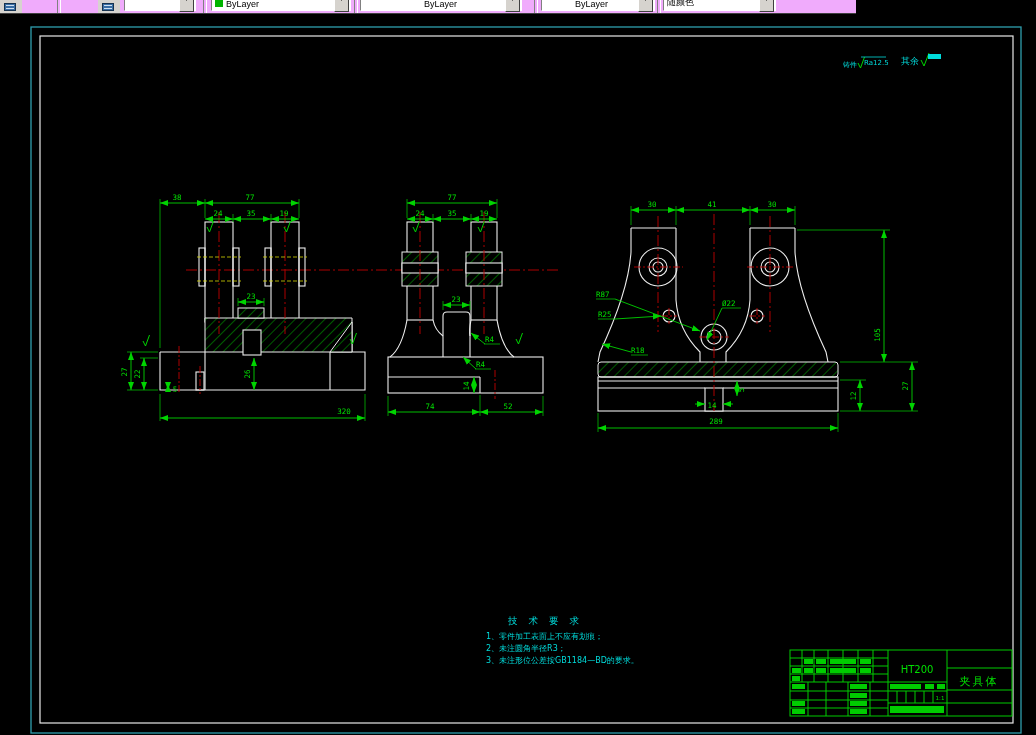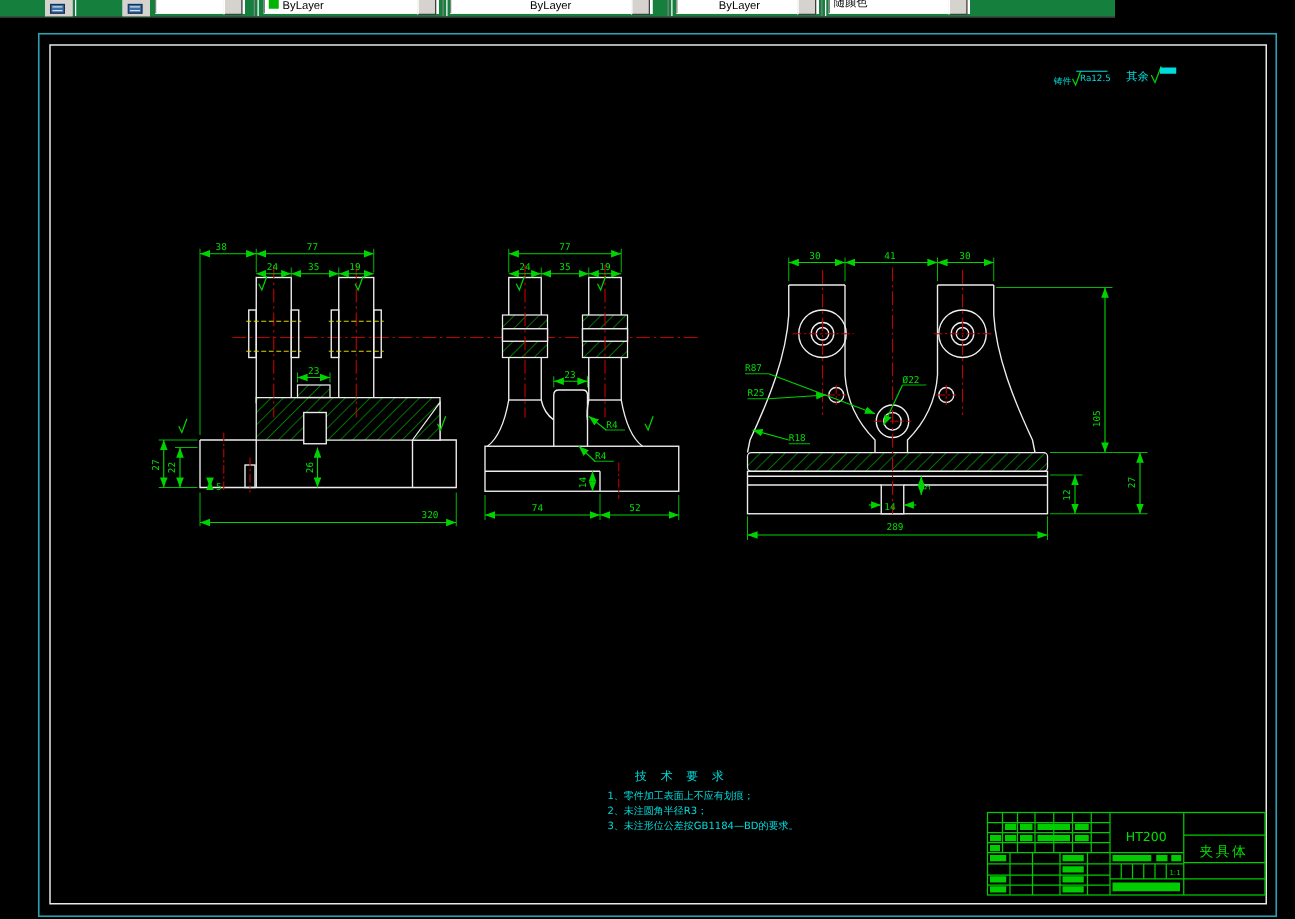--- a/index.html
+++ b/index.html
@@ -1,20 +1,20 @@
 <!DOCTYPE html>
 <html><head>
 <meta charset="utf-8">
 <style>
   html,body{margin:0;padding:0;background:#000;}
   #stage{position:relative;width:1036px;height:735px;overflow:hidden;background:#000;
          font-family:"DejaVu Sans",sans-serif;}
   
-  .toolbar{position:absolute;left:0;top:0;width:856px;height:13px;background:#15803d;
-           border-bottom:1px solid #404040;overflow:hidden;z-index:5;padding-left:36px;}
+  .toolbar{position:absolute;left:0;top:0;width:856px;height:13px;background:#f0abfc;
+           border-bottom:1px solid #404040;overflow:hidden;z-index:5;}
   .combo{position:absolute;top:-9px;height:20px;background:#fff;
          border:1px solid;border-color:#808080 #fff #fff #808080;
          font:9px "Liberation Sans",sans-serif;color:#000;display:flex;align-items:flex-end;
          padding:0 2px 1px 3px;box-sizing:border-box;white-space:nowrap;}
   .combo .arrowbox{position:absolute;right:1px;top:2px;width:13px;height:16px;background:#d6d3ce;
          border:1px solid;border-color:#fff #404040 #404040 #fff;font-size:7px;text-align:center;color:#000;}
   .sep{position:absolute;top:0px;width:2px;height:13px;border-left:1px solid #808080;border-right:1px solid #fff;}
   .tbtn{position:absolute;top:-6px;width:20px;height:18px;background:#d6d3ce;
         border:1px solid #d6d3ce;}
   .lyr{position:absolute;left:3px;top:8px;width:12px;height:8px;background:#3a6ea5;

